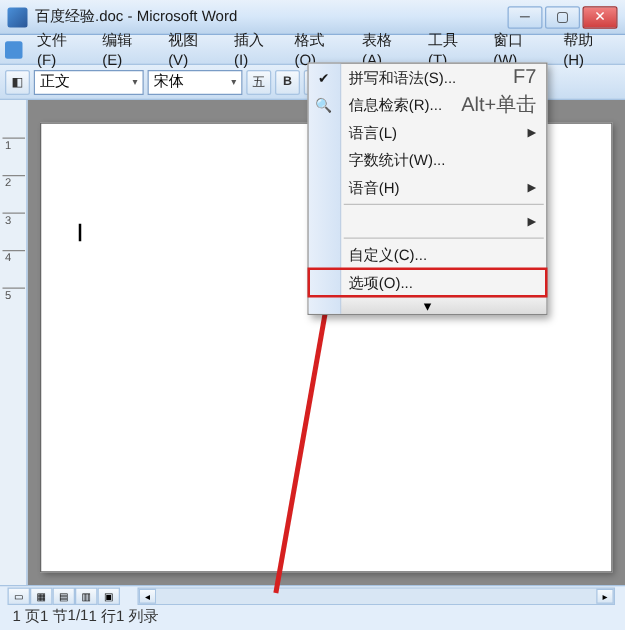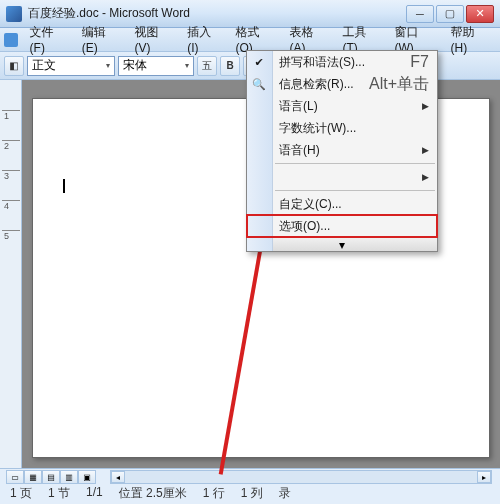--- a/index.html
+++ b/index.html
@@ -34,21 +34,21 @@
 .doc-area { flex: 1; background: #888; padding: 18px 10px 10px 10px; overflow: hidden; }
 .page { width: 100%; height: 100%; background: #fff; border: 1px solid #666; box-shadow: 2px 2px 5px rgba(0,0,0,0.3); position: relative; }
 .cursor-mark { position: absolute; top: 80px; left: 30px; width: 1px; height: 14px; border-left: 2px solid #000; }
 
 .statusbar { position: absolute; bottom: 0; left: 0; right: 0; height: 36px; background: #e3eefa; border-top: 1px solid #a8c4e2; }
 .view-btns { position: absolute; bottom: 20px; left: 6px; display: flex; gap: 0; }
 .view-btn { width: 18px; height: 14px; background: linear-gradient(to bottom, #f5f9fd, #d8e6f4); border: 1px solid #a8c4e2; font-size: 8px; display: flex; align-items: center; justify-content: center; cursor: pointer; }
 .hscroll { position: absolute; bottom: 20px; left: 110px; right: 8px; height: 14px; background: #e8f0f8; border: 1px solid #a8c4e2; display: flex; }
 .scroll-btn { width: 14px; height: 12px; background: linear-gradient(to bottom, #f5f9fd, #d8e6f4); border: 1px solid #a8c4e2; font-size: 8px; display: flex; align-items: center; justify-content: center; }
 .scroll-track { flex: 1; background: #d8e6f4; }
-.status-text { position: absolute; bottom: 2px; left: 10px; right: 10px; display: flex; gap: 16px; color: #333; font-size: 11px; margin-top: 32px; }
+.status-text { position: absolute; bottom: 2px; left: 10px; right: 10px; display: flex; color: #333; font-size: 11px; margin-top: 32px; }
 
 .dropdown-menu { position: absolute; top: 50px; left: 246px; width: 192px; background: #f4f4f4; border: 1px solid #868686; box-shadow: 3px 3px 6px rgba(0,0,0,0.35); z-index: 100; }
 .menu-left-strip { position: absolute; left: 0; top: 0; bottom: 0; width: 26px; background: linear-gradient(to right, #e7effa, #d4e3f5); border-right: 1px solid #c0d0e4; }
 .dd-item { position: relative; height: 22px; display: flex; align-items: center; padding-left: 32px; padding-right: 8px; cursor: pointer; color: #1a1a1a; }
 .dd-item.highlighted { outline: 2px solid #d62020; outline-offset: -1px; }
 .dd-icon { position: absolute; left: 4px; width: 16px; height: 16px; display: flex; align-items: center; justify-content: center; font-size: 11px; }
 .dd-shortcut { margin-left: auto; color: #555; font-size: 16px; }
 .dd-arrow { margin-left: auto; color: #333; font-size: 9px; }
 .dd-sep { height: 1px; margin: 2px 2px 2px 28px; background: #c0c0c0; }
 .dd-expand { height: 14px; display: flex; align-items: center; justify-content: center; background: linear-gradient(to bottom, #f0f0f0, #dcdcdc); border-top: 1px solid #c0c0c0; cursor: pointer; }
@@ -137,21 +137,20 @@
     </div>
     <div class="hscroll">
       <div class="scroll-btn">◂</div>
       <div class="scroll-track"></div>
       <div class="scroll-btn">▸</div>
     </div>
     <div class="status-text">
       <span>1 页</span>
       <span>1 节</span>
       <span>1/1</span>
-      <span>位置 2.5厘米</span>
       <span>1 行</span>
       <span>1 列</span>
       <span>录</span>
     </div>
   </div>
 
   <div class="dropdown-menu">
     <div class="menu-left-strip"></div>
 
     <div class="dd-item">

